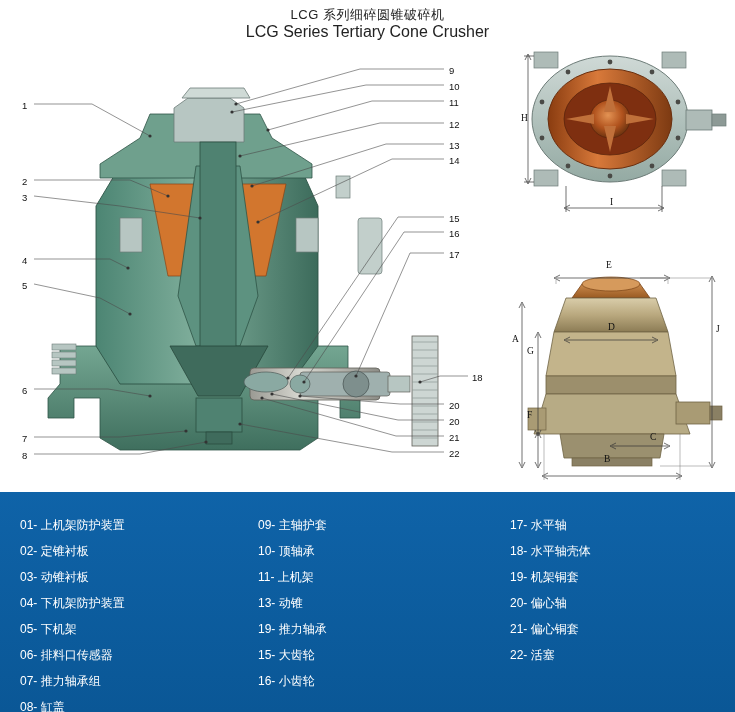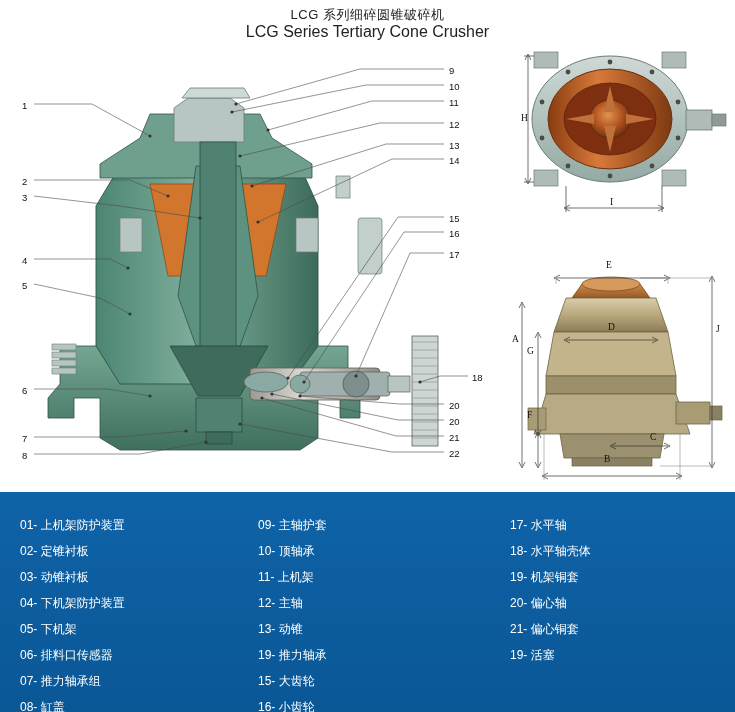--- a/index.html
+++ b/index.html
@@ -384,28 +384,27 @@
       <div class="legend-item">04- 下机架防护装置</div>
       <div class="legend-item">05- 下机架</div>
       <div class="legend-item">06- 排料口传感器</div>
       <div class="legend-item">07- 推力轴承组</div>
       <div class="legend-item">08- 缸盖</div>
     </div>
     <div class="legend-col c2">
       <div class="legend-item">09- 主轴护套</div>
       <div class="legend-item">10- 顶轴承</div>
       <div class="legend-item">11- 上机架</div>
-      <div class="legend-item">12- 主轴</div>
       <div class="legend-item">13- 动锥</div>
       <div class="legend-item">19- 推力轴承</div>
       <div class="legend-item">15- 大齿轮</div>
       <div class="legend-item">16- 小齿轮</div>
     </div>
     <div class="legend-col c3">
       <div class="legend-item">17- 水平轴</div>
       <div class="legend-item">18- 水平轴壳体</div>
       <div class="legend-item">19- 机架铜套</div>
       <div class="legend-item">20- 偏心轴</div>
       <div class="legend-item">21- 偏心铜套</div>
-      <div class="legend-item">19- 活塞</div>
+      <div class="legend-item">22- 活塞</div>
     </div>
   </div>
 </div>
 
 </body></html>

